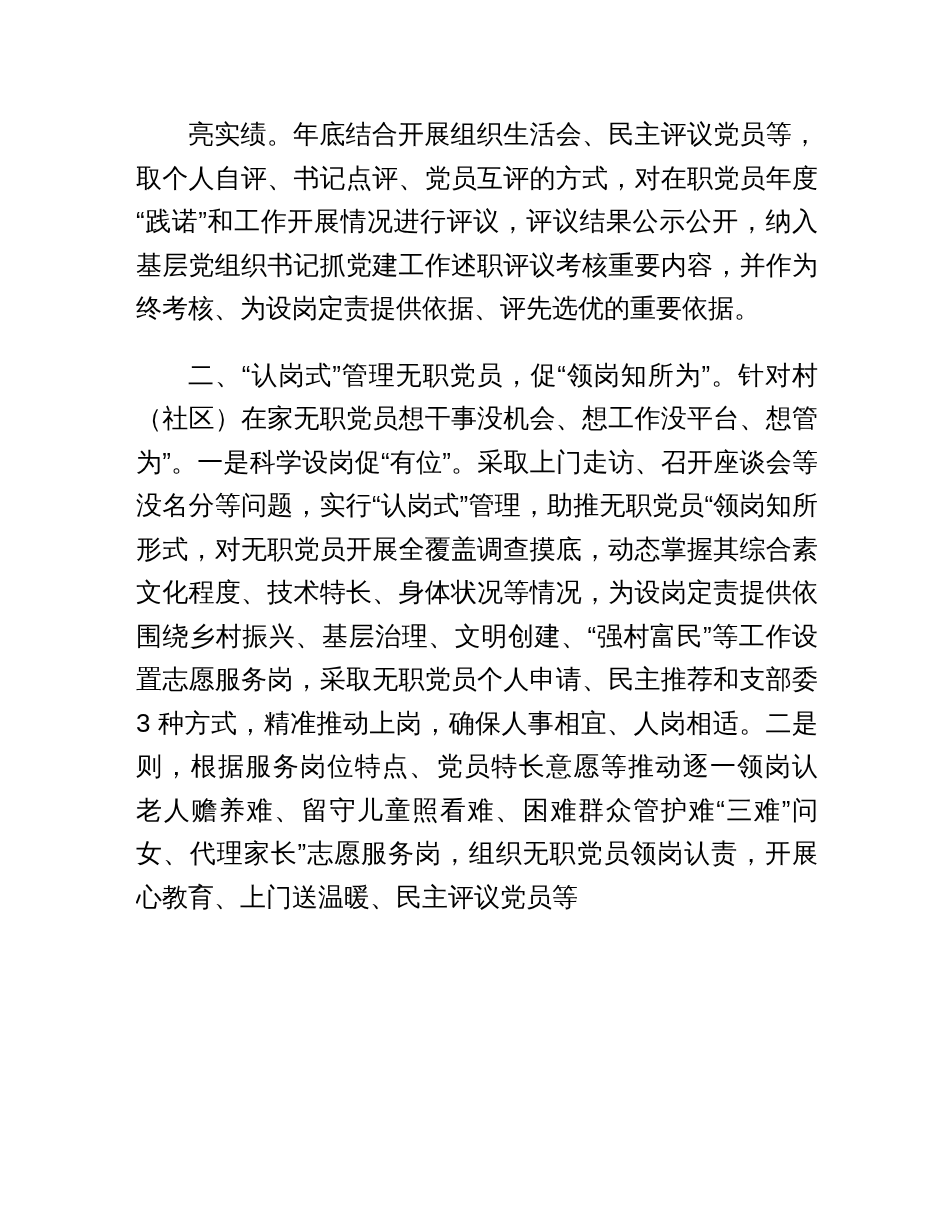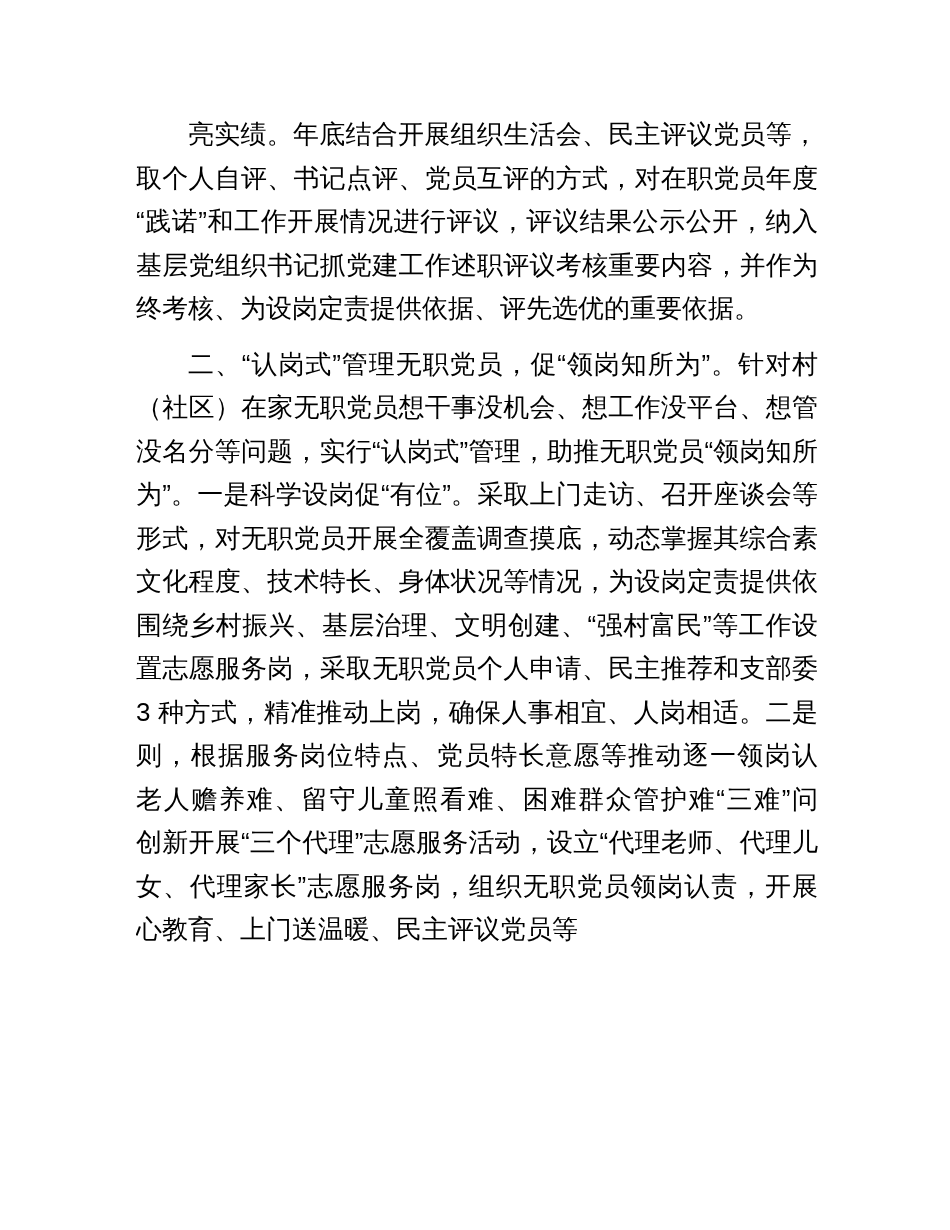--- a/index.html
+++ b/index.html
@@ -31,21 +31,21 @@
     font-size: 26px;
     line-height: 43.5px;
     font-weight: 400;
     letter-spacing: 0;
   }
   .paragraph {
     margin: 0;
     padding: 0;
   }
   .paragraph + .paragraph {
-    margin-top: 12px;
+    margin-top: 23px;
   }
   .line {
     text-align: justify;
     text-align-last: justify;
     text-justify: inter-ideograph;
     white-space: normal;
     overflow: hidden;
     height: 43.5px;
   }
   .line--indent {
@@ -65,28 +65,27 @@
       <div class="line line--indent">亮实绩。年底结合开展组织生活会、民主评议党员等，采</div>
       <div class="line">取个人自评、书记点评、党员互评的方式，对在职党员年度</div>
       <div class="line">“践诺”和工作开展情况进行评议，评议结果公示公开，纳入</div>
       <div class="line">基层党组织书记抓党建工作述职评议考核重要内容，并作为年</div>
       <div class="line line--end">终考核、为设岗定责提供依据、评先选优的重要依据。</div>
     </div>
 
     <div class="paragraph">
       <div class="line line--indent">二、“认岗式”管理无职党员，促“领岗知所为”。针对村</div>
       <div class="line">（社区）在家无职党员想干事没机会、想工作没平台、想管事</div>
+      <div class="line">为”。一是科学设岗促“有位”。采取上门走访、召开座谈会等</div>
       <div class="line">没名分等问题，实行“认岗式”管理，助推无职党员“领岗知所</div>
-      <div class="line">为”。一是科学设岗促“有位”。采取上门走访、召开座谈会等</div>
       <div class="line">形式，对无职党员开展全覆盖调查摸底，动态掌握其综合素质、</div>
       <div class="line">文化程度、技术特长、身体状况等情况，为设岗定责提供依据。</div>
       <div class="line">围绕乡村振兴、基层治理、文明创建、“强村富民”等工作设</div>
       <div class="line">置志愿服务岗，采取无职党员个人申请、民主推荐和支部委派</div>
       <div class="line">3 种方式，精准推动上岗，确保人事相宜、人岗相适。二是规</div>
       <div class="line">则，根据服务岗位特点、党员特长意愿等推动逐一领岗认责，</div>
       <div class="line">老人赡养难、留守儿童照看难、困难群众管护难“三难”问题，</div>
-      <div class="line">创新开展“三个代理”志愿服务活动，设立“代理老师、代理儿</div>
       <div class="line">女、代理家长”志愿服务岗，组织无职党员领岗认责，开展爱</div>
       <div class="line line--end">心教育、上门送温暖、民主评议党员等</div>
     </div>
 
   </div>
 </div>
 
 </body></html>

